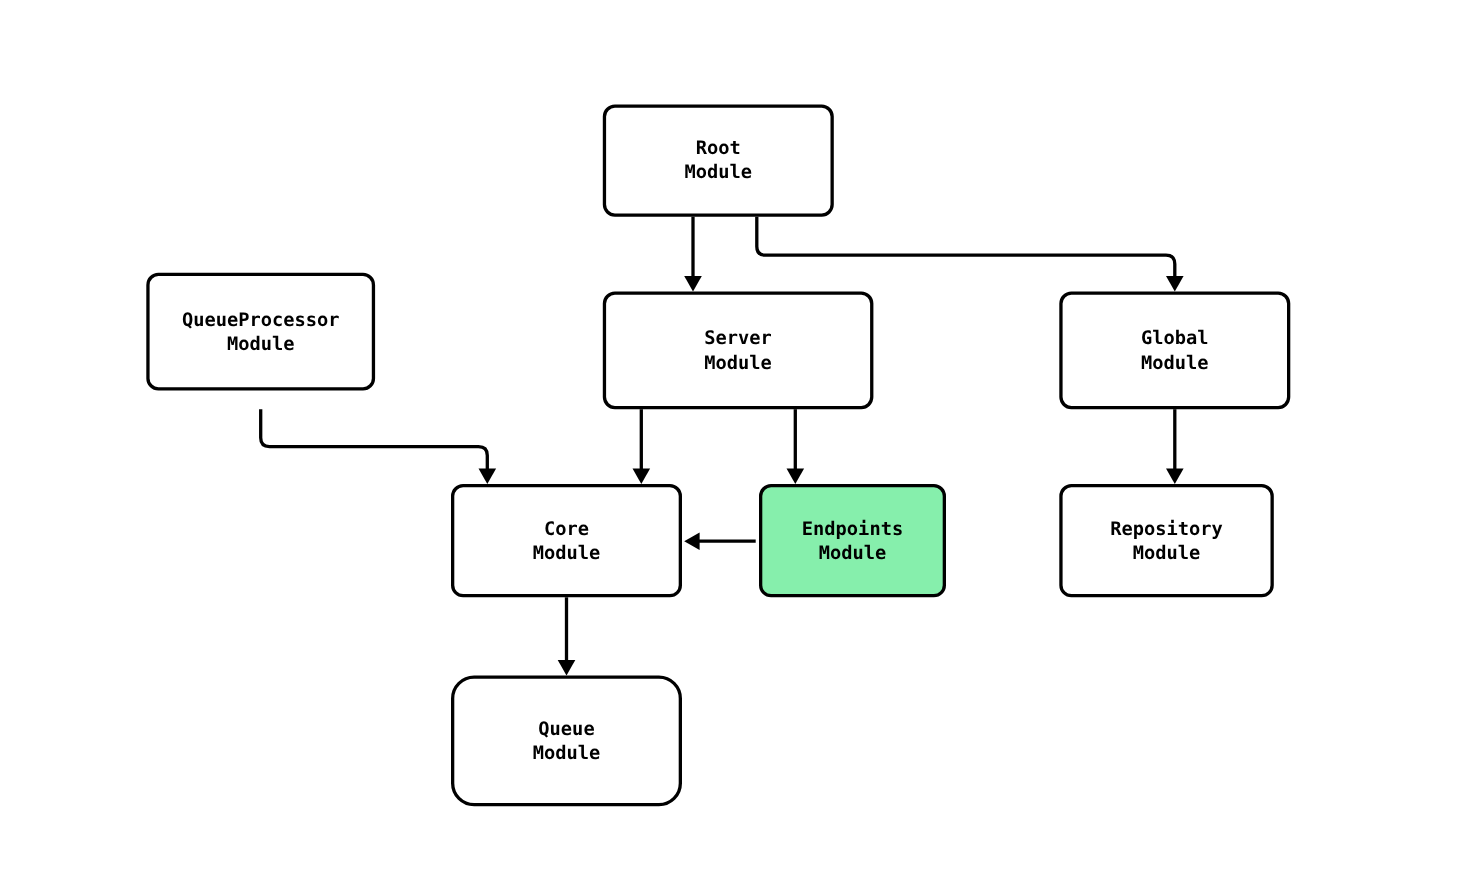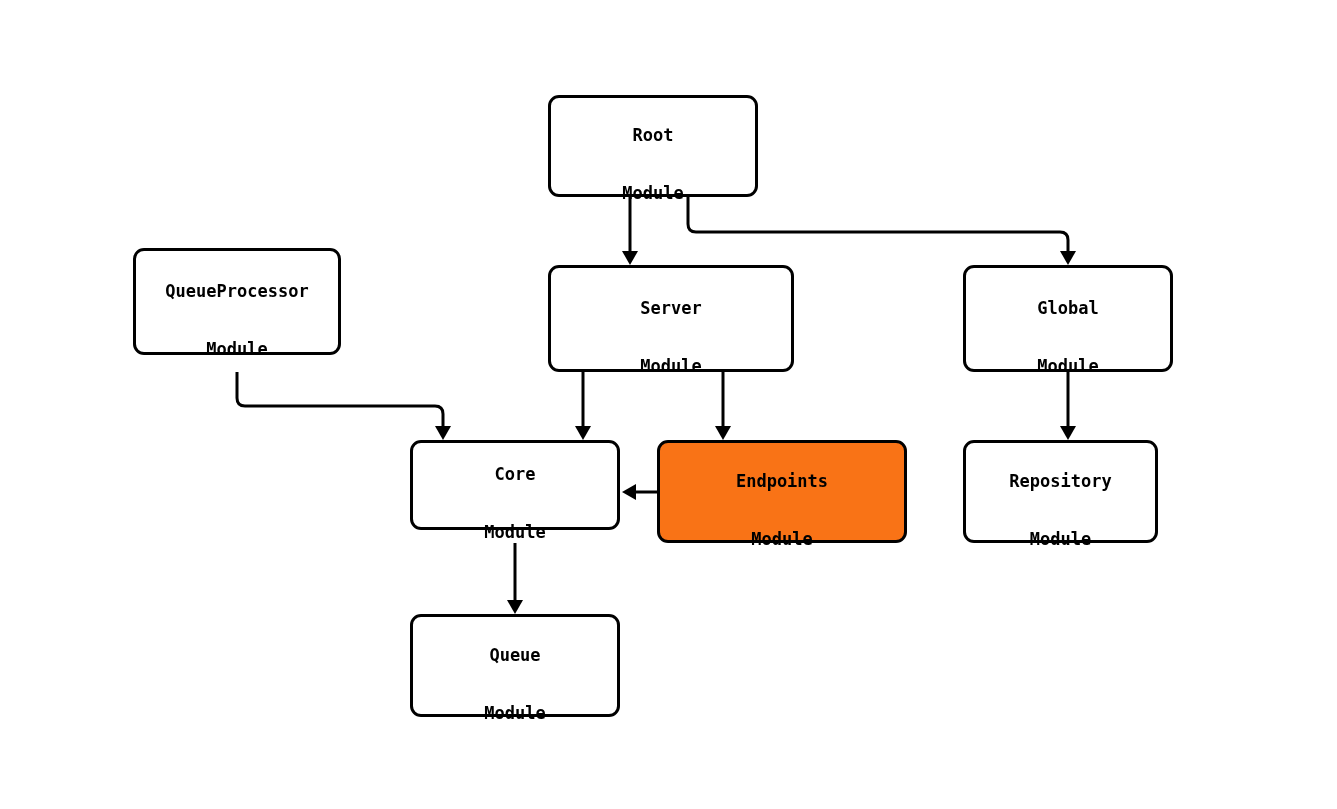--- a/index.html
+++ b/index.html
@@ -41,21 +41,20 @@
     z-index: 2;
   }
   .node-label {
     font-family: "DejaVu Sans Mono", "Liberation Mono", monospace;
     font-size: 17px;
     font-weight: bold;
     line-height: 22px;
     color: #000000;
     white-space: nowrap;
     letter-spacing: 0px;
-    margin-top: 36px;
   }
 </style>
 </head>
 <body>
 
 <div id="diagram-canvas">
 
   <svg id="edge-layer" viewBox="0 0 1337 809" width="1337" height="809" xmlns="http://www.w3.org/2000/svg">
     <defs>
       <marker id="arrowhead-down" markerWidth="16" markerHeight="14" refX="8" refY="13" orient="auto-start-reverse" markerUnits="userSpaceOnUse">
@@ -95,33 +94,33 @@
   <div class="node" style="left: 548px; top: 265px; width: 246px; height: 107px; border-radius: 11px; border-width: 3px; border-color: rgb(0, 0, 0); background: rgb(255, 255, 255);">
     <span class="node-label">Server</span>
     <span class="node-label">Module</span>
   </div>
 
   <div class="node" style="left: 963px; top: 265px; width: 210px; height: 107px; border-radius: 11px; border-width: 3px; border-color: rgb(0, 0, 0); background: rgb(255, 255, 255);">
     <span class="node-label">Global</span>
     <span class="node-label">Module</span>
   </div>
 
-  <div class="node" style="left: 410px; top: 440px; width: 210px; height: 90px; border-radius: 11px; border-width: 3px; border-color: rgb(0, 0, 0); background: rgb(255, 255, 255);">
+  <div class="node" style="left: 410px; top: 440px; width: 210px; height: 103px; border-radius: 11px; border-width: 3px; border-color: rgb(0, 0, 0); background: rgb(255, 255, 255);">
     <span class="node-label">Core</span>
     <span class="node-label">Module</span>
   </div>
 
-  <div class="node" style="left: 657px; top: 440px; width: 250px; height: 103px; border-radius: 11px; border-width: 3px; border-color: rgb(0, 0, 0); background: #f97316;">
+  <div class="node" style="left: 690px; top: 440px; width: 170px; height: 103px; border-radius: 11px; border-width: 3px; border-color: rgb(0, 0, 0); background: #86efac;">
     <span class="node-label">Endpoints</span>
     <span class="node-label">Module</span>
   </div>
 
   <div class="node" style="left: 963px; top: 440px; width: 195px; height: 103px; border-radius: 11px; border-width: 3px; border-color: rgb(0, 0, 0); background: rgb(255, 255, 255);">
     <span class="node-label">Repository</span>
     <span class="node-label">Module</span>
   </div>
 
-  <div class="node" style="left: 410px; top: 614px; width: 210px; height: 103px; border-radius: 11px; border-width: 3px; border-color: rgb(0, 0, 0); background: rgb(255, 255, 255);">
+  <div class="node" style="left: 410px; top: 614px; width: 210px; height: 119px; border-radius: 21px; border-width: 3px; border-color: rgb(0, 0, 0); background: rgb(255, 255, 255);">
     <span class="node-label">Queue</span>
     <span class="node-label">Module</span>
   </div>
 
 </div>
 
 </body></html>

